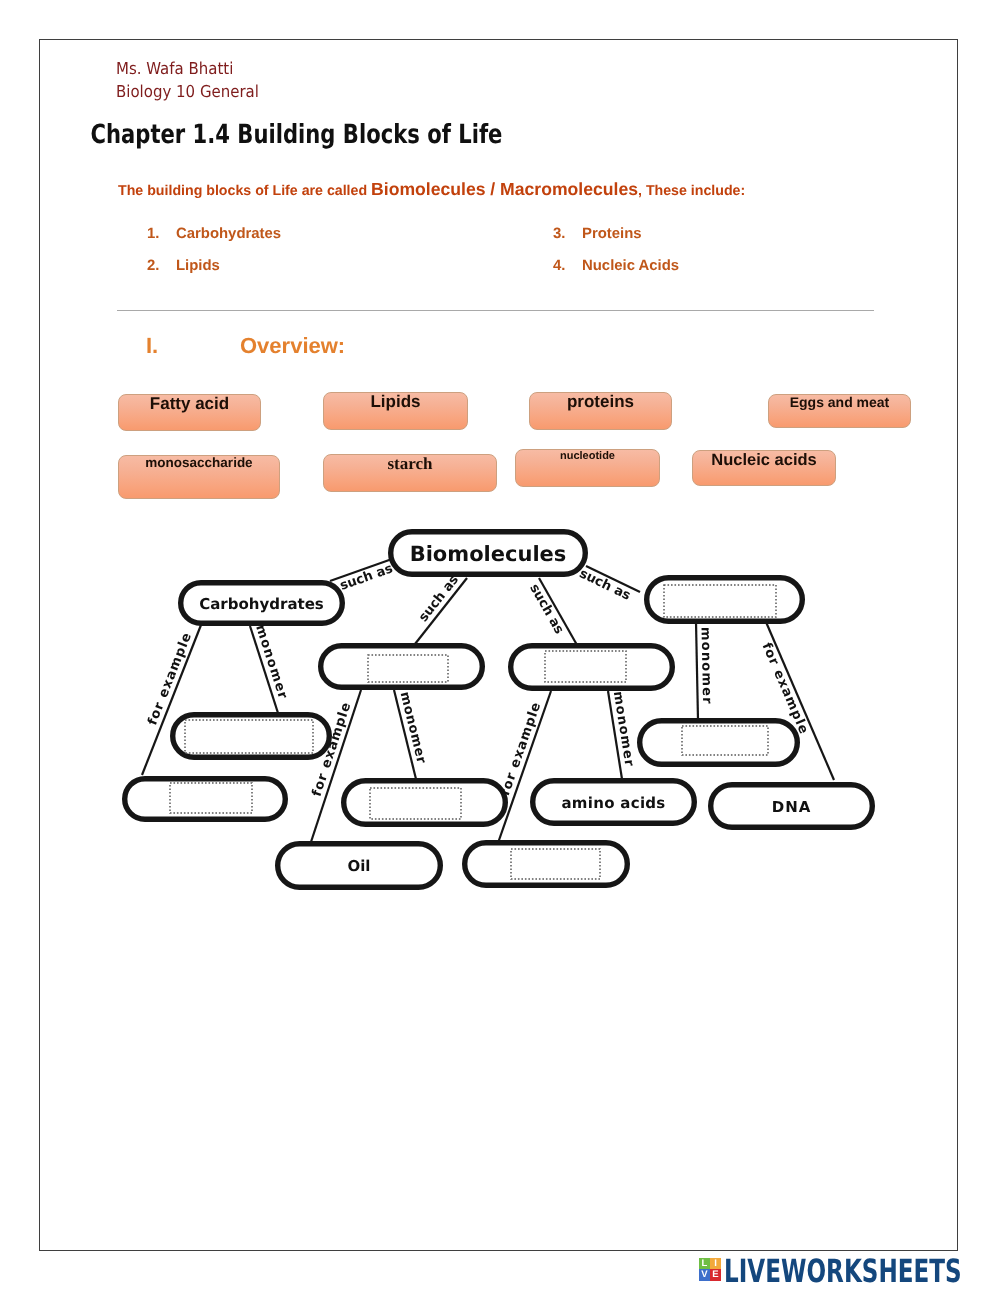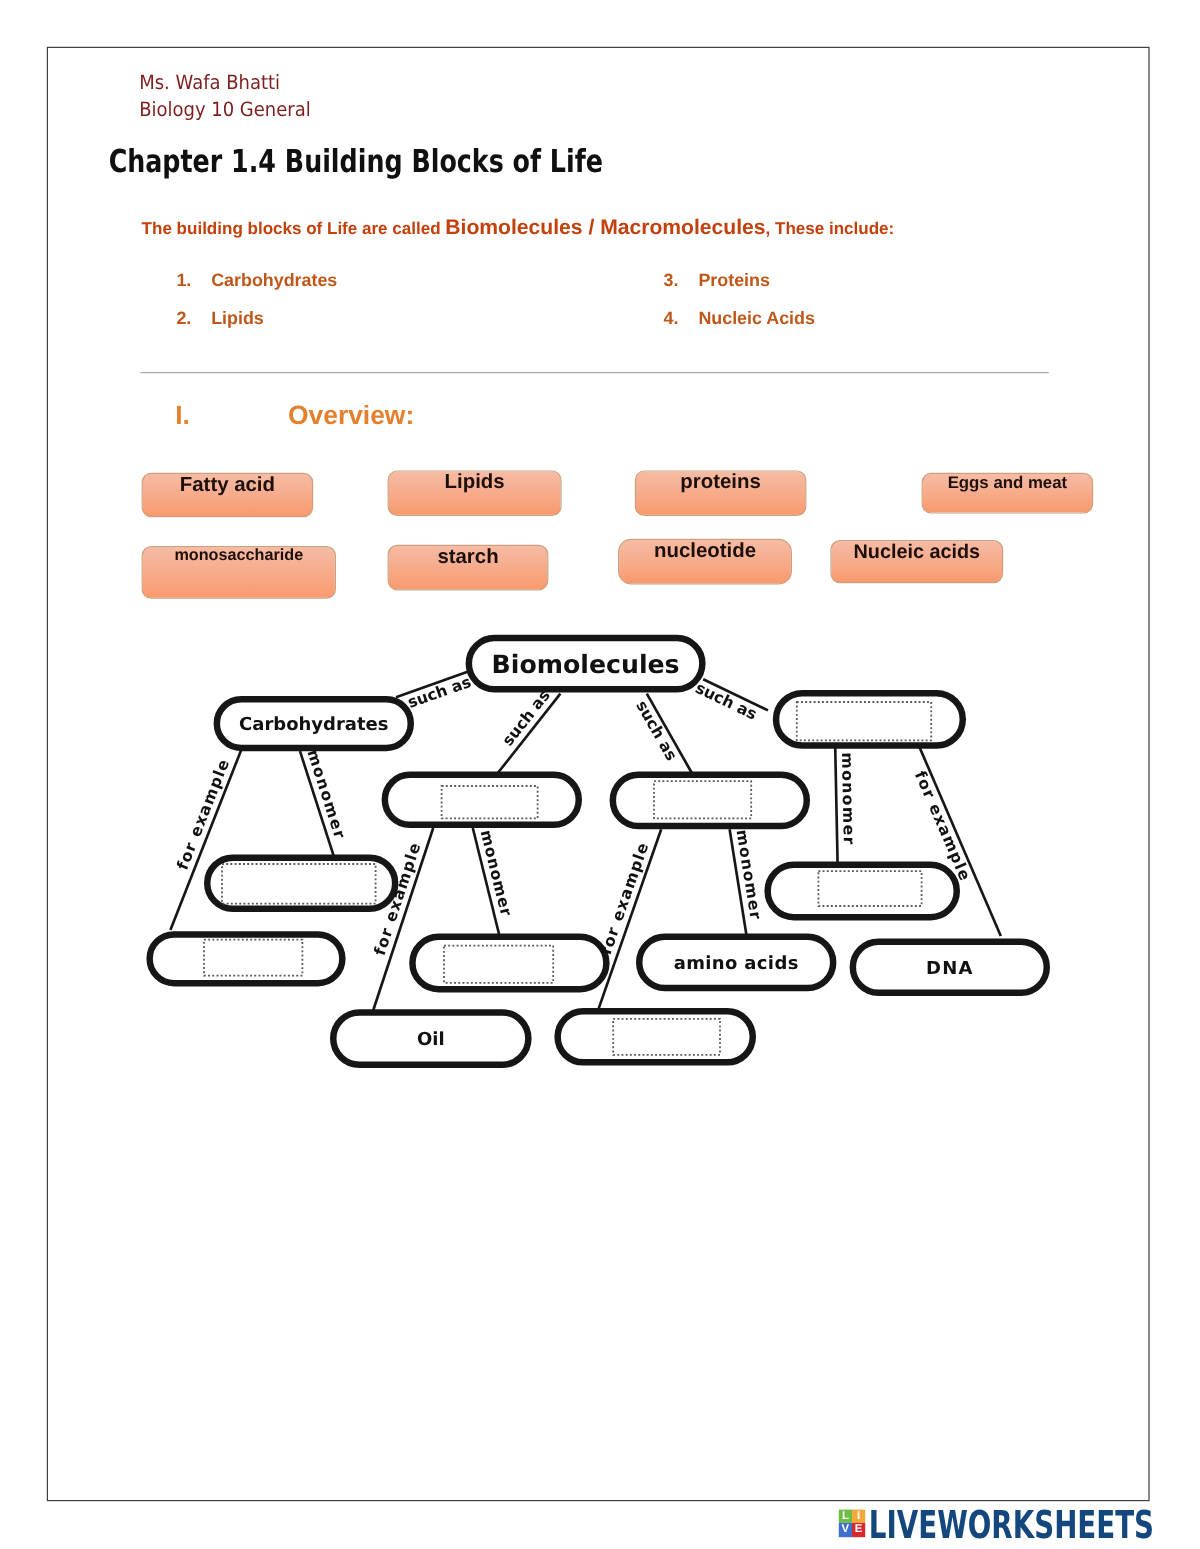--- a/index.html
+++ b/index.html
@@ -83,24 +83,24 @@
     </div>
     <div class="chip" style="left: 529px; top: 392px; width: 143px; height: 38px; font-size: 17px;">
       <span>proteins</span>
     </div>
     <div class="chip" style="left: 768px; top: 394px; width: 143px; height: 34px; font-size: 14px;">
       <span>Eggs and meat</span>
     </div>
     <div class="chip" style="left: 118px; top: 455px; width: 162px; height: 44px; font-size: 13.5px;">
       <span>monosaccharide</span>
     </div>
-    <div class="chip" style="left: 323px; top: 454px; width: 134px; height: 38px; font-size: 17px;">
+    <div class="chip" style="left: 323px; top: 454px; width: 174px; height: 38px; font-size: 17px; font-family: Liberation Serif, serif;">
       <span>starch</span>
     </div>
-    <div class="chip" style="left: 515px; top: 449px; width: 145px; height: 38px; font-size: 17px; border-radius: 11px;">
+    <div class="chip" style="left: 515px; top: 449px; width: 145px; height: 38px; font-size: 11px;">
       <span>nucleotide</span>
     </div>
     <div class="chip" style="left: 692px; top: 450px; width: 144px; height: 36px; font-size: 16.5px;">
       <span>Nucleic acids</span>
     </div>
   </div>
 
 <svg id="diagram" width="1000" height="1291" viewBox="0 0 1000 1291">
     <g>
       <line x1="392" y1="559" x2="330" y2="581" stroke="#161616" stroke-width="2.2" stroke-linecap="butt"></line>

